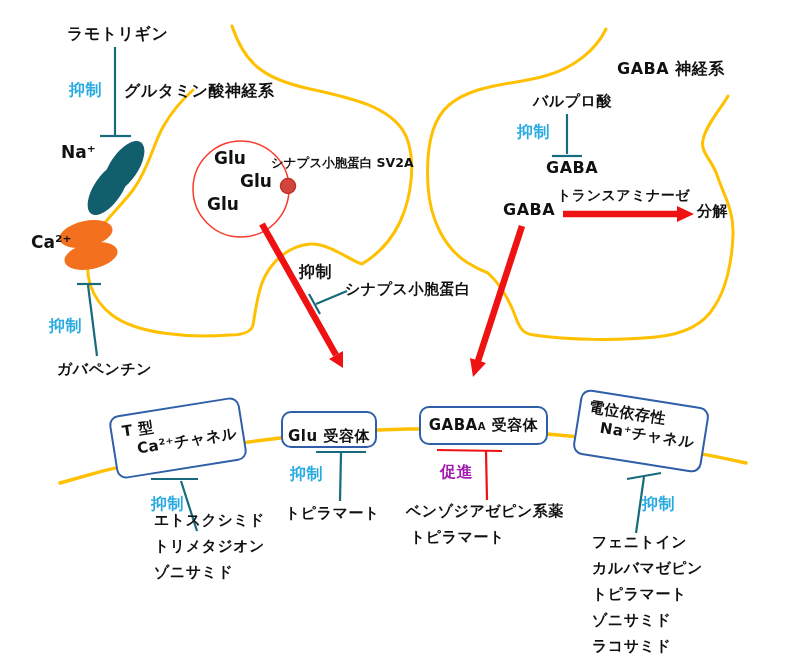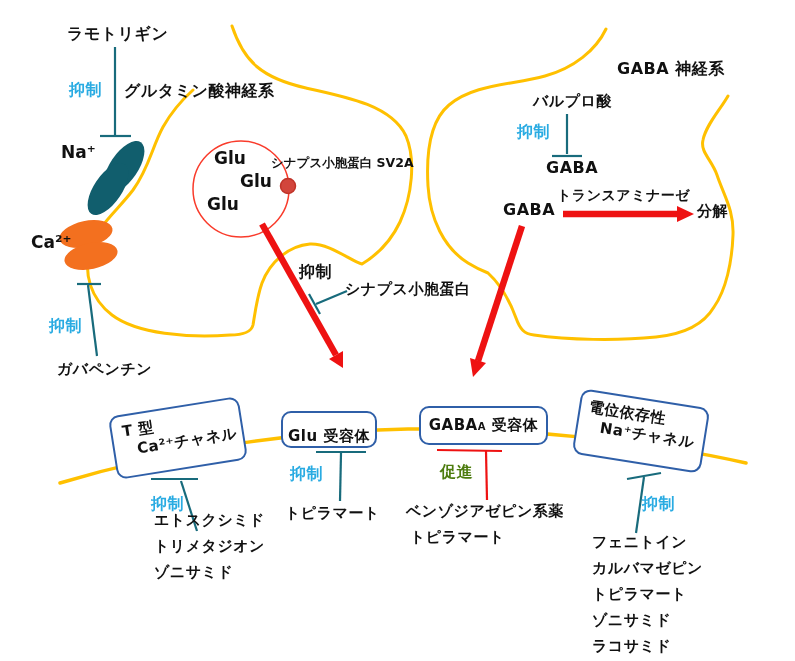--- a/index.html
+++ b/index.html
@@ -7,21 +7,21 @@
     position:relative;width:795px;height:661px;background:#fff;overflow:hidden;
     font-family:"DejaVu Sans",sans-serif;font-weight:bold;color:#111;padding-left:43px;
   }
   .stage svg{position:absolute;left:0;top:0;}
   .lbl{position:absolute;white-space:nowrap;font-size:15px;letter-spacing:.5px;line-height:1.1;}
   .sz16{font-size:16px;}
   .sz17{font-size:17px;letter-spacing:0;}
   .sz14{font-size:14px;}
   .sz12{font-size:12.5px;letter-spacing:0;}
   .blue{color:#29ABE2;}
-  .red{color:#4d7c0f;}
+  .red{color:#a21caf;}
   .box{
     position:absolute;background:#fff;border:2.5px solid #2F5FA8;border-radius:10px;
     box-sizing:border-box;font-size:15px;letter-spacing:.5px;
   }
   .box .bl{white-space:nowrap;}
   .box.center{display:flex;align-items:center;justify-content:center;}
   .rotm9{transform:rotate(-9deg);}
   .rotp9{transform:rotate(9deg);}
   .sub{font-size:10px;}
   .druglist .dl-line{white-space:nowrap;line-height:26px;font-size:15px;letter-spacing:.5px;}

